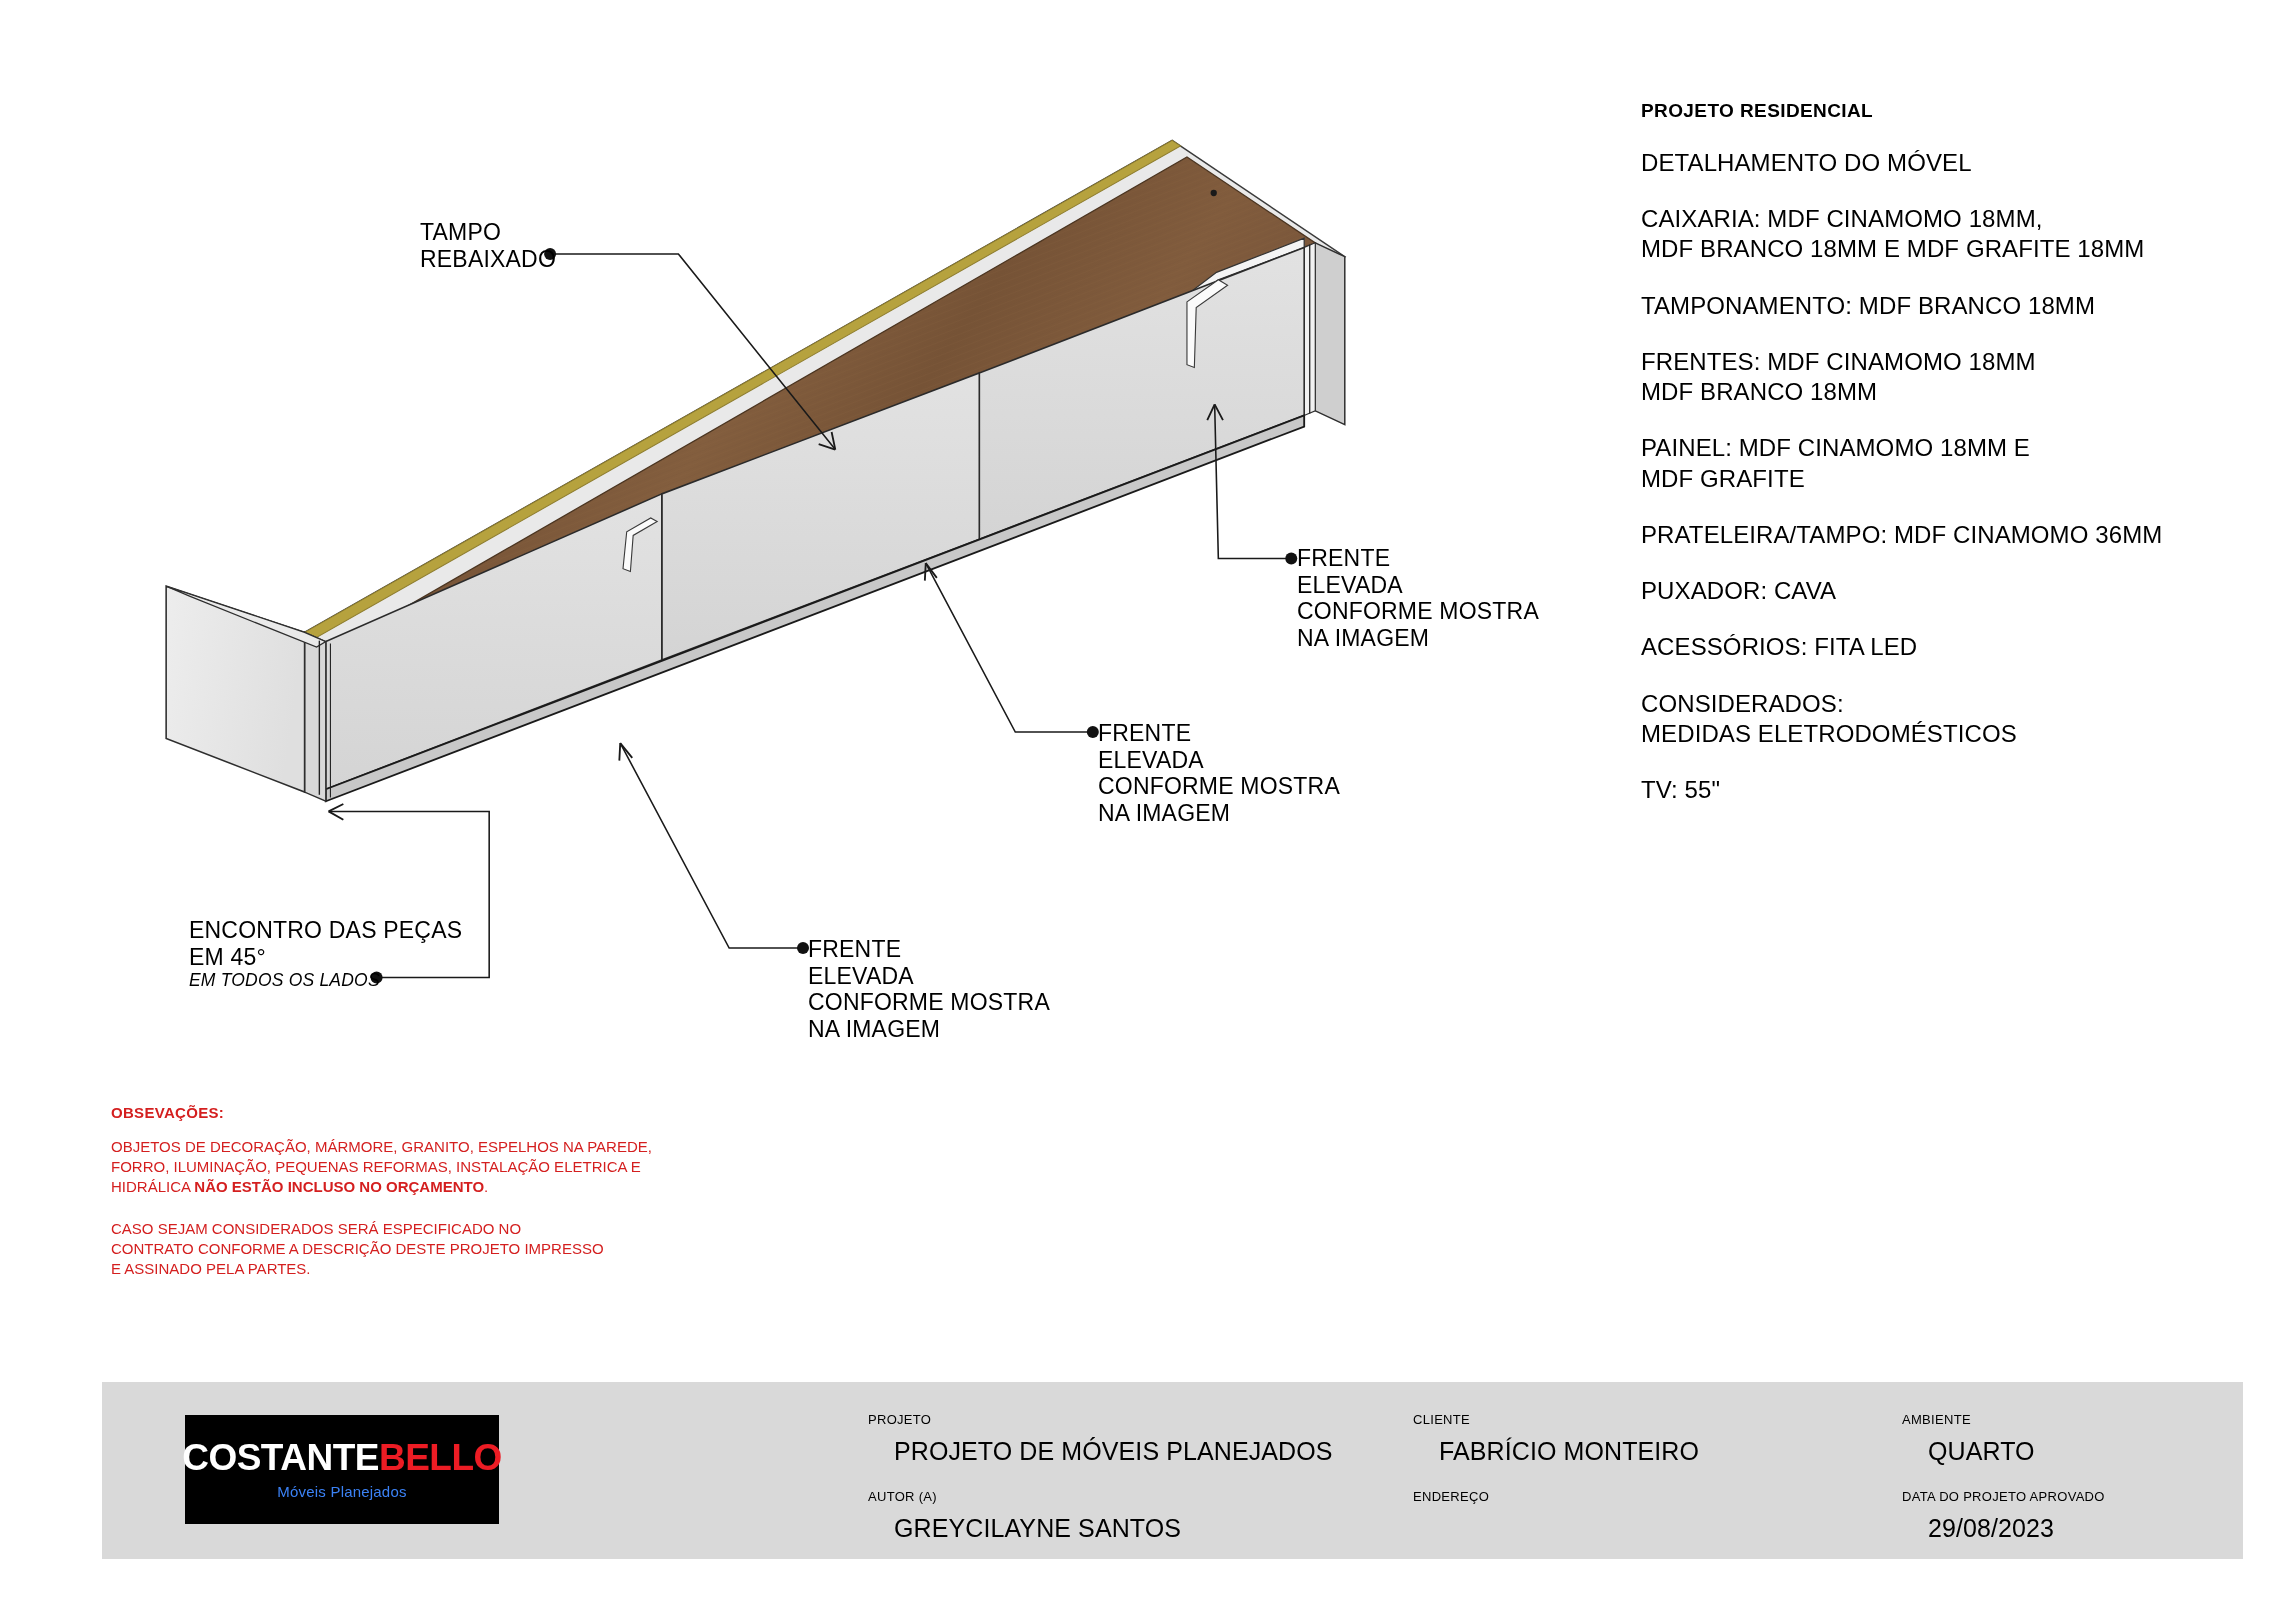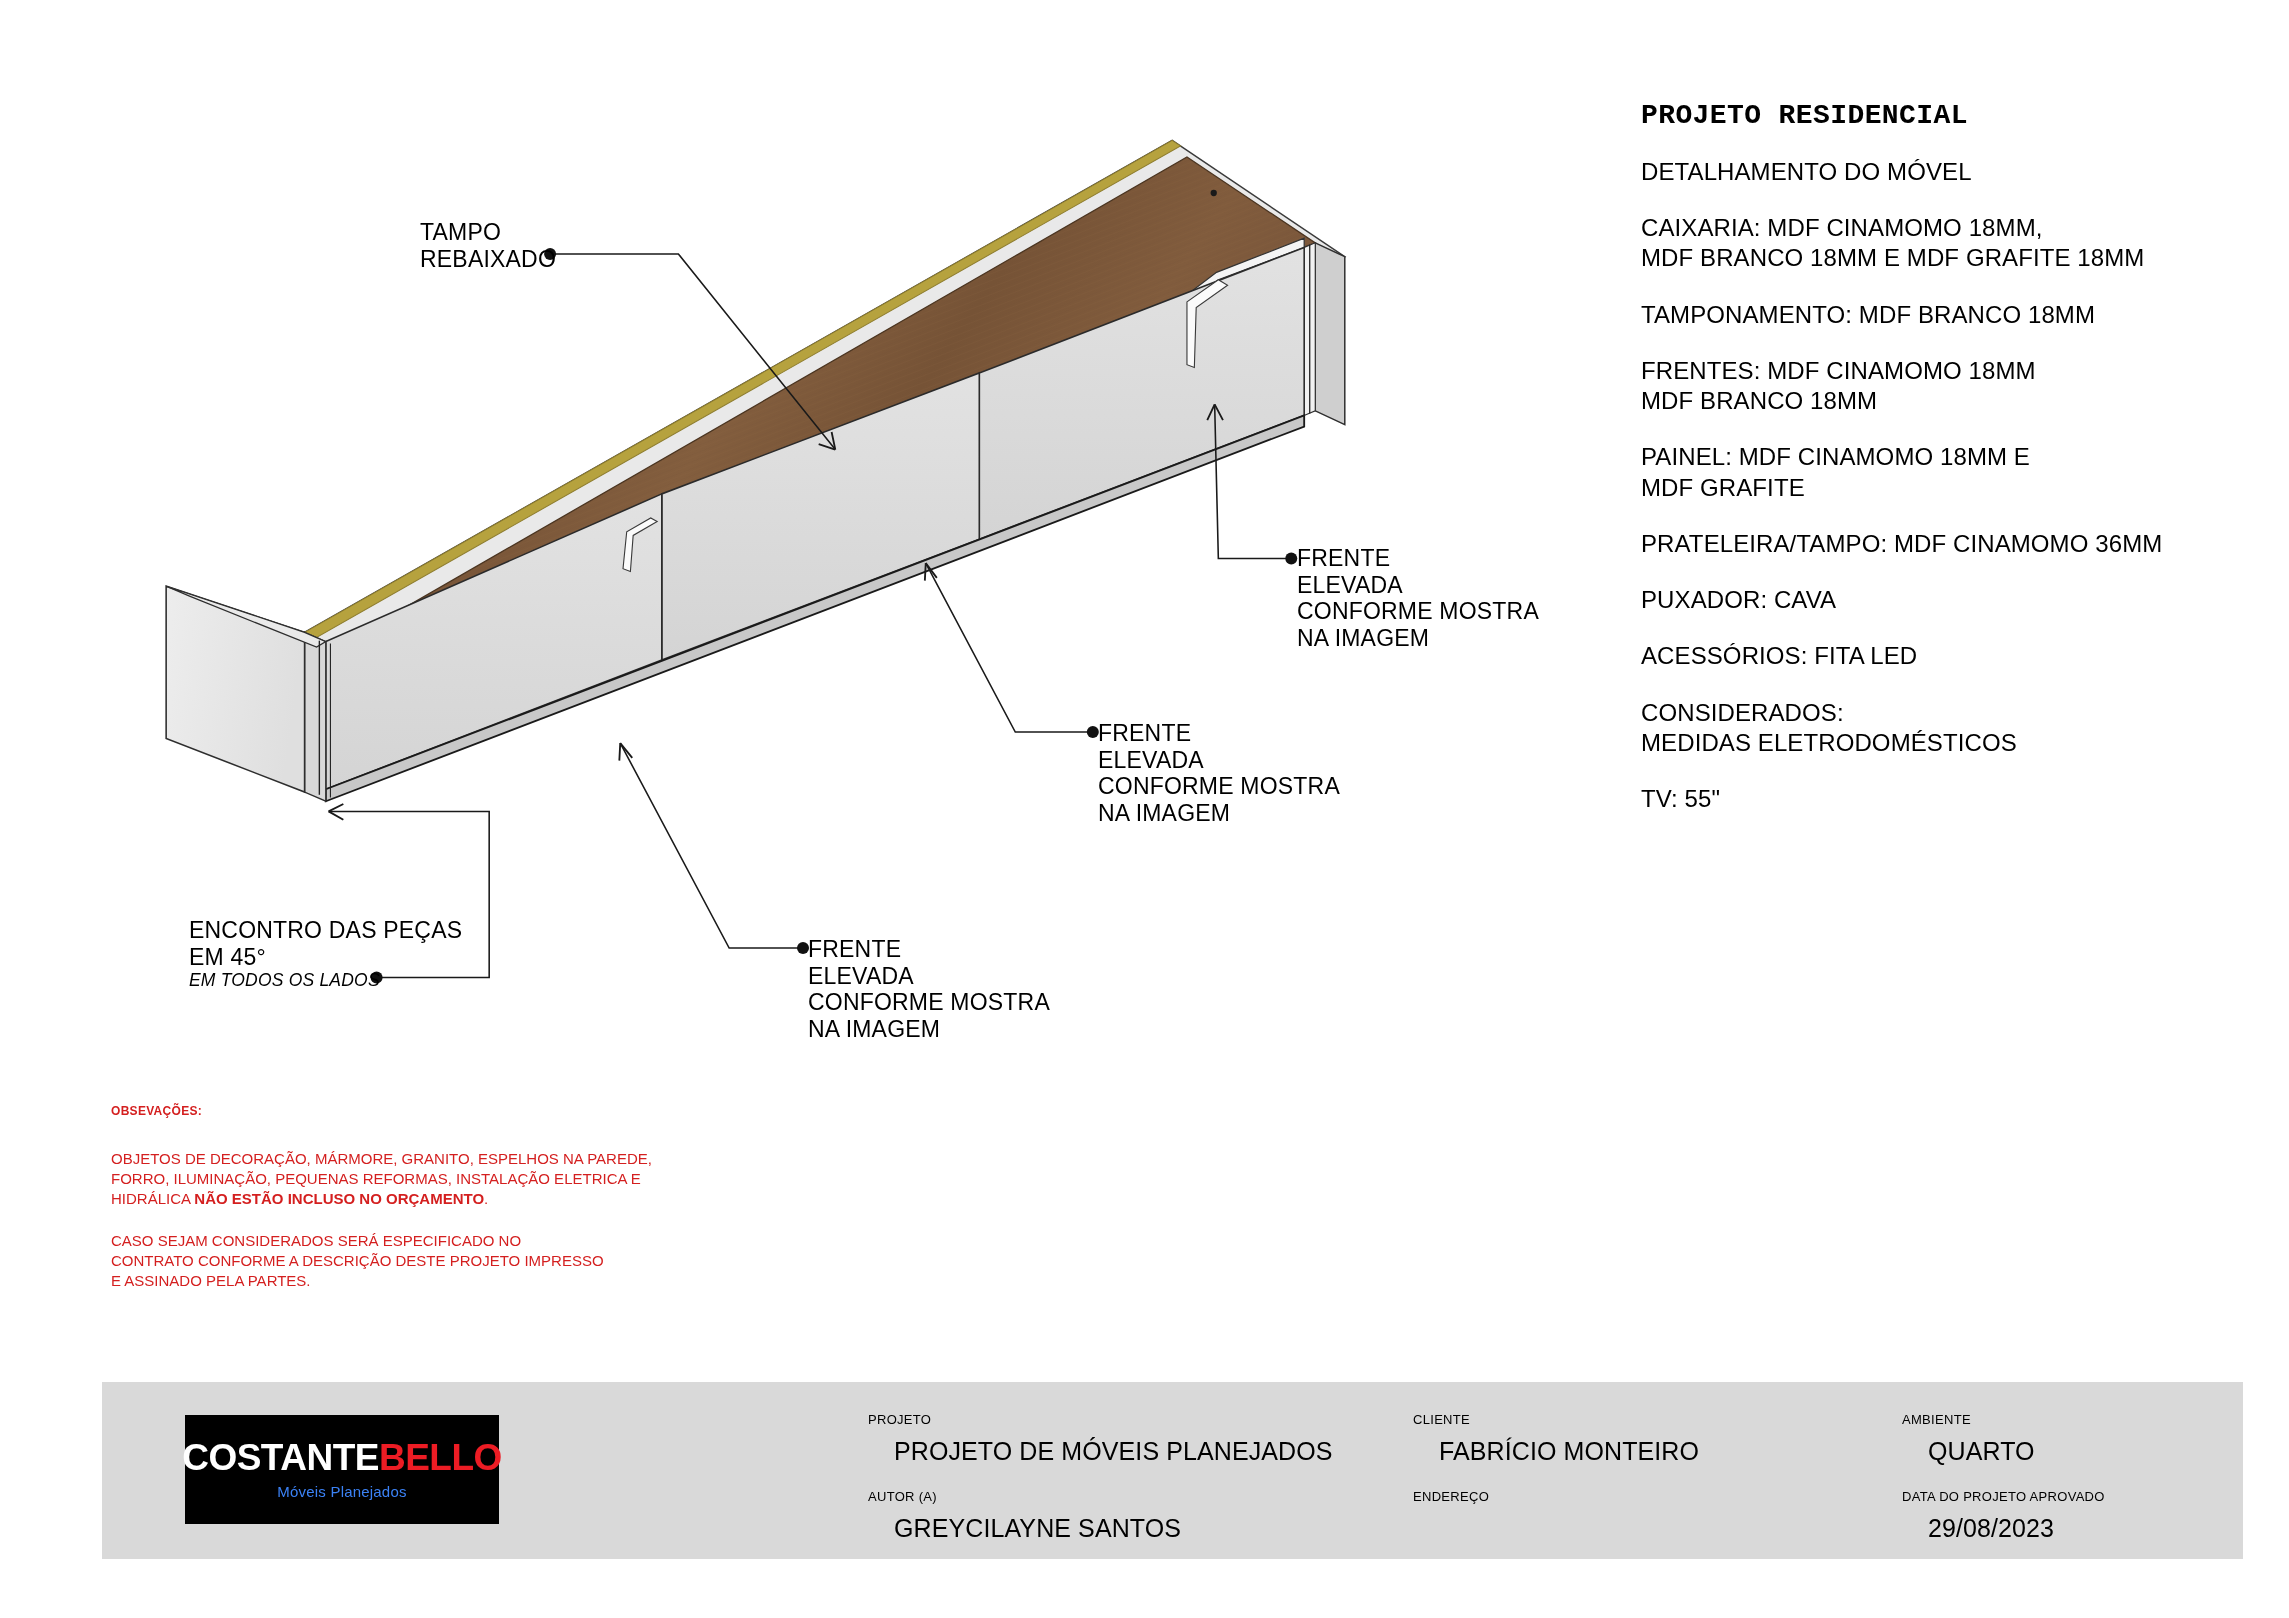--- a/index.html
+++ b/index.html
@@ -19,27 +19,27 @@
   .c-small-ital{font-size:17.5px;font-style:italic;letter-spacing:0.2px;}
 
   #callout-tampo{left:420px;top:219px;text-align:left;}
   #callout-frente-right{left:1297px;top:545px;}
   #callout-frente-mid{left:1098px;top:720px;}
   #callout-frente-left{left:808px;top:936px;}
   #callout-45{left:189px;top:917px;}
 
   
   #spec-panel{position:absolute;left:1641px;top:100px;width:591px;}
-  #spec-title{font-size:28px;font-weight:bold;letter-spacing:0.4px;margin:0 0 26px 0;font-family:Liberation Mono, monospace;}
+  #spec-title{font-size:19px;font-weight:bold;letter-spacing:0.4px;margin:0 0 26px 0;}
   .spec-block{font-size:24px;line-height:1.26;margin:0 0 26px 0;letter-spacing:0.1px;}
   .spec-block .ln{display:block;white-space:nowrap;}
 
   
   #observations{position:absolute;left:111px;top:1104px;width:554px;color:#d41f1f;}
-  #obs-title{font-size:12px;font-weight:bold;letter-spacing:0.3px;margin:0 0 31px 0;}
+  #obs-title{font-size:15px;font-weight:bold;letter-spacing:0.3px;margin:0 0 16px 0;}
   .obs-para{font-size:15px;line-height:1.33;margin:0 0 22px 0;}
   .obs-para .ln{display:block;}
   .obs-strong{font-weight:bold;}
 
   
   #title-block{position:absolute;left:102px;top:1382px;width:2141px;height:177px;
                background:#d9d9d9;}
   #logo{position:absolute;left:83px;top:33px;width:314px;height:109px;background:#000;
         display:flex;flex-direction:column;align-items:center;justify-content:center;}
   #logo-main{font-size:37px;font-weight:bold;letter-spacing:-0.5px;line-height:1;}

